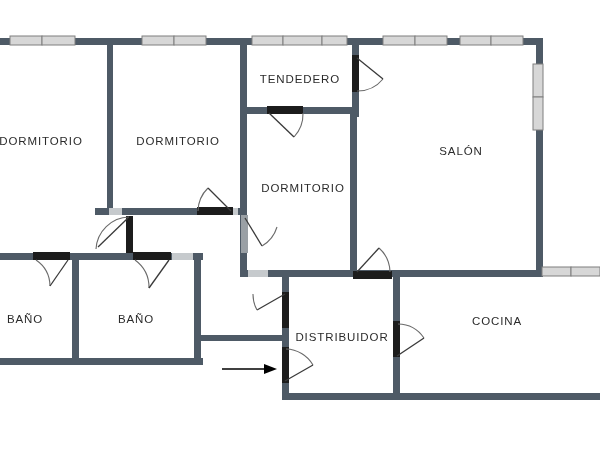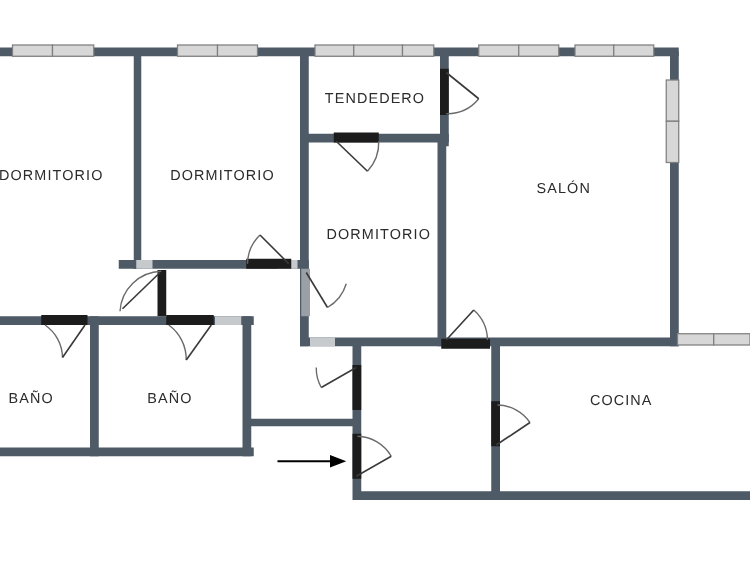--- a/index.html
+++ b/index.html
@@ -121,17 +121,18 @@
     <g>
       <line class="arrow-line" x1="222" y1="369" x2="264" y2="369"></line>
       <polygon class="arrow-head" points="264,364 277,369 264,374"></polygon>
     </g>
   </svg>
 
   <div class="room-label" style="left:41px;top:141px">DORMITORIO</div>
   <div class="room-label" style="left:178px;top:141px">DORMITORIO</div>
   <div class="room-label" style="left:300px;top:79px">TENDEDERO</div>
   <div class="room-label" style="left:303px;top:188px">DORMITORIO</div>
-  <div class="room-label" style="left:451px;top:151px">SALÓN</div>
+  <div class="room-label" style="left:461px;top:151px">SALÓN</div>
   <div class="room-label" style="left:25px;top:319px">BAÑO</div>
   <div class="room-label" style="left:136px;top:319px">BAÑO</div>
+  <div class="room-label" style="left:342px;top:337px">DISTRIBUIDOR</div>
   <div class="room-label" style="left:497px;top:321px">COCINA</div>
 </div>
 
 </body></html>

